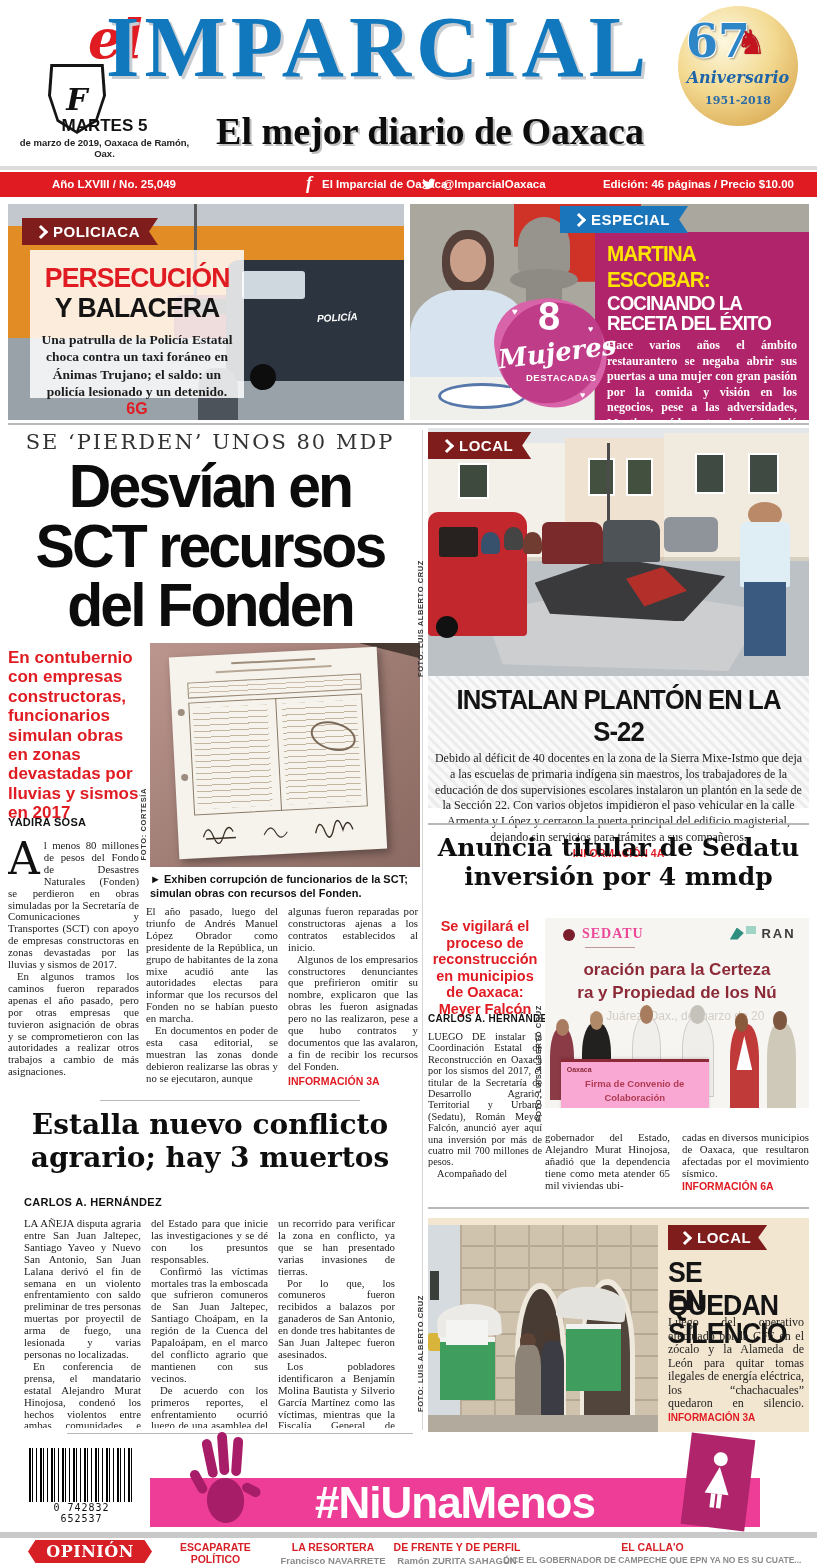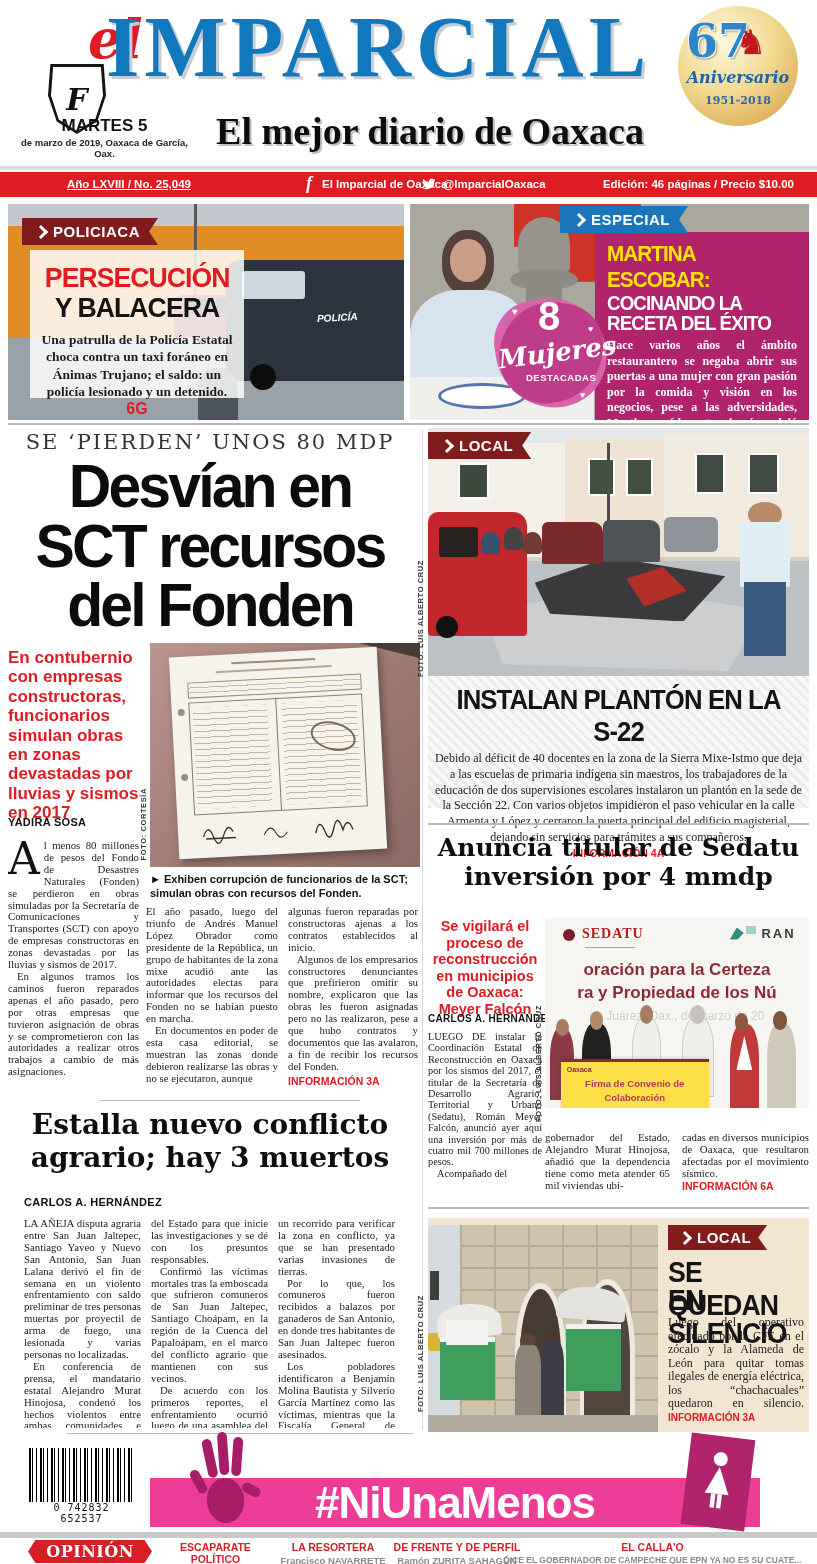--- a/index.html
+++ b/index.html
@@ -56,34 +56,34 @@
 
 <div class="page">
 
   <div class="abs el-logo" style="left:44px;top:12px;">el</div>
   <div class="shield" style="left:48px;top:64px;width:58px;height:70px;">
     <div class="inner">F</div>
   </div>
   <div class="abs imp-title" style="left:106px;top:4px;">IMPARCIAL</div>
   <div class="abs sans" style="left:12px;top:116px;width:185px;text-align:center;">
     <div style="font:bold 17px 'Liberation Sans',sans-serif;color:#111;">MARTES 5</div>
-    <div style="font:bold 9.5px 'Liberation Sans',sans-serif;color:#222;margin-top:1px;">de marzo de 2019, Oaxaca de García, Oax.</div>
+    <div style="font:bold 9.5px 'Liberation Sans',sans-serif;color:#222;margin-top:1px;">de marzo de 2019, Oaxaca de Ramón, Oax.</div>
   </div>
   <div class="abs tagline" style="left:190px;top:112px;width:480px;text-align:center;">El mejor diario de Oaxaca</div>
 
   <div class="badge67" style="left:678px;top:6px;width:120px;height:120px;">
     <div class="abs dser" style="left:8px;top:8px;width:100%;font-size:46px;font-weight:bold;color:#2f86c7;text-shadow:1px 1px 0 #fff,-1px -1px 0 #fff,2px 2px 2px rgba(0,0,0,.35);">67</div>
     <div class="abs" style="left:58px;top:16px;font:34px 'DejaVu Sans',sans-serif;color:#c41420;text-shadow:0 0 1px #7c0d14;">♞</div>
     <div class="abs dser" style="left:0;top:62px;width:100%;text-align:center;font-style:italic;font-weight:bold;font-size:16px;color:#1f63a8;">Aniversario</div>
     <div class="abs dser" style="left:0;top:88px;width:100%;text-align:center;font-size:11px;font-weight:bold;color:#2a6aa5;">1951-2018</div>
   </div>
 
   <div class="abs" style="left:0;top:166px;width:817px;height:4px;background:#dcdcdc;"></div>
   <div class="abs" style="left:0;top:172px;width:817px;height:25px;background:#e01b22;">
-    <div class="abs sans" style="left:67px;top:6px;font-size:11.5px;font-weight:bold;color:#fff;text-decoration:underline;">Año LXVIII / No.  25,049</div>
+    <div class="abs sans" style="left:52px;top:6px;font-size:11.5px;font-weight:bold;color:#fff;">Año LXVIII / No.  25,049</div>
     <div class="abs" style="left:306px;top:1px;font:bold italic 18px 'Liberation Serif',serif;color:#fff;">f</div>
     <div class="abs sans" style="left:322px;top:6px;font-size:11.5px;font-weight:bold;color:#fff;">El Imparcial de Oaxaca</div>
     <div class="abs" style="left:420px;top:4px;width:18px;height:16px;">
       <svg viewBox="0 0 24 24" width="18" height="16" fill="#fff">
           <path d="M22 5.9c-.7.3-1.5.5-2.3.6.8-.5 1.5-1.3 1.8-2.2-.8.5-1.6.8-2.6 1a4.1 4.1 0 0 0-7 3.7A11.6 11.6 0 0 1 3.4 4.6a4.1 4.1 0 0 0 1.3 5.5c-.7 0-1.3-.2-1.9-.5 0 2 1.4 3.7 3.3 4-.6.2-1.2.2-1.9.1.5 1.6 2 2.8 3.8 2.8A8.2 8.2 0 0 1 2 18.4 11.6 11.6 0 0 0 8.3 20c7.5 0 11.7-6.2 11.7-11.7v-.5c.8-.6 1.5-1.3 2-2z"></path>
         </svg>
     </div>
     <div class="abs sans" style="left:443px;top:6px;font-size:11.5px;font-weight:bold;color:#fff;">@ImparcialOaxaca</div>
     <div class="abs sans" style="right:23px;top:6px;font-size:11.5px;font-weight:bold;color:#fff;">Edición: 46 páginas  /  Precio $10.00</div>
   </div>
@@ -267,42 +267,42 @@
   <div class="abs deck-red" style="left:428px;top:918px;width:114px;font-size:14.5px;text-align:center;">Se vigilará el proceso de reconstrucción en municipios de Oaxaca: Meyer Falcón</div>
   <div class="abs byline" style="left:428px;top:1013px;font-size:10px;">CARLOS A. HERNÁNDEZ</div>
   <div class="abs body-text" style="left:428px;top:1031px;width:114px;height:172px;overflow:hidden;font-size:10.3px;line-height:11.4px;">
     <p class="nofirst">LUEGO DE instalar la Coordinación Estatal de Reconstrucción en Oaxaca por los sismos del 2017, el titular de la Secretaría de Desarrollo Agrario, Territorial y Urbano (Sedatu), Román Meyer Falcón, anunció ayer aquí una inversión por más de cuatro mil 700 millones de pesos.</p>
     <p>Acompañado del</p>
   </div>
 
   <div class="photo" style="left:545px;top:918px;width:264px;height:190px;">
     <div class="ph" style="inset:0;background:#f7f5f1;"></div>
     <div class="ph" style="left:7%;top:6%;width:12px;height:12px;background:#7a1f2b;border-radius:50%;"></div>
-    <div class="ph" style="left:14%;top:4%;font:bold 14px 'Liberation Serif',serif;color:#b91c1c;letter-spacing:1px;">SEDATU</div>
+    <div class="ph" style="left:14%;top:4%;font:bold 14px 'Liberation Serif',serif;color:#ec4899;letter-spacing:1px;">SEDATU</div>
     <div class="ph" style="left:15%;top:15%;width:50px;height:1px;background:#b99;"></div>
     <div class="ph" style="left:70%;top:5%;width:14px;height:12px;background:#2e8f7f;clip-path:polygon(0 100%,50% 0,100% 45%,55% 100%);"></div>
     <div class="ph" style="left:76%;top:4%;width:10px;height:8px;background:#9fd4c6;"></div>
     <div class="ph" style="left:82%;top:4%;font:bold 13px 'Liberation Sans',sans-serif;color:#3a3a3a;letter-spacing:2px;">RAN</div>
     <div class="ph sans" style="left:0;top:22%;width:100%;text-align:center;font-weight:bold;font-size:17px;color:#8c2a38;">oración para la Certeza</div>
     <div class="ph sans" style="left:0;top:34%;width:100%;text-align:center;font-weight:bold;font-size:17px;color:#8c2a38;">ra y Propiedad de los Nú</div>
     <div class="ph sans" style="left:0;top:48%;width:100%;text-align:center;font-size:12px;color:#d3cdc6;">de Juárez, Oax., de marzo de 20</div>
     <div class="ph" style="left:2%;top:58%;width:9%;height:38%;background:#8a3b45;border-radius:40% 40% 0 0;"></div>
     <div class="ph" style="left:4%;top:53%;width:5%;height:9%;background:#a97c62;border-radius:50%;"></div>
     <div class="ph" style="left:14%;top:55%;width:11%;height:40%;background:#23211f;border-radius:40% 40% 0 0;"></div>
     <div class="ph" style="left:17%;top:49%;width:5%;height:10%;background:#b08a68;border-radius:50%;"></div>
     <div class="ph" style="left:33%;top:52%;width:11%;height:42%;background:#f0efec;border:1px solid #ccc;border-radius:40% 40% 0 0;box-sizing:border-box;"></div>
     <div class="ph" style="left:36%;top:46%;width:5%;height:10%;background:#a87c5e;border-radius:50%;"></div>
     <div class="ph" style="left:52%;top:52%;width:12%;height:42%;background:#efeeea;border:1px solid #ccc;border-radius:40% 40% 0 0;box-sizing:border-box;"></div>
     <div class="ph" style="left:55%;top:46%;width:5.5%;height:10%;background:#c5c2bb;border-radius:50%;"></div>
     <div class="ph" style="left:70%;top:56%;width:11%;height:44%;background:#c13a3a;border-radius:40% 40% 0 0;"></div>
     <div class="ph" style="left:72%;top:50%;width:5%;height:10%;background:#8a5a3c;border-radius:50%;"></div>
     <div class="ph" style="left:72.5%;top:62%;width:6%;height:18%;background:#fff;clip-path:polygon(50% 0,100% 100%,0 100%);"></div>
     <div class="ph" style="left:84%;top:55%;width:11%;height:45%;background:#cfc9b9;border-radius:40% 40% 0 0;"></div>
     <div class="ph" style="left:86.5%;top:49%;width:5%;height:10%;background:#7c563e;border-radius:50%;"></div>
-    <div class="ph" style="left:6%;top:74%;width:56%;height:26%;background:#fde047;border-top:3px solid #8c2a38;box-shadow:0 -1px 3px rgba(0,0,0,.15);">
+    <div class="ph" style="left:6%;top:74%;width:56%;height:26%;background:#f9a8d4;border-top:3px solid #8c2a38;box-shadow:0 -1px 3px rgba(0,0,0,.15);">
       <div class="ph sans" style="left:4%;top:8%;font-size:7px;font-weight:bold;color:#8c2a38;">Oaxaca</div>
       <div class="ph sans" style="left:0;top:34%;width:100%;text-align:center;font-weight:bold;font-size:9.5px;color:#b03a52;">Firma de Convenio de</div>
       <div class="ph sans" style="left:0;top:62%;width:100%;text-align:center;font-weight:bold;font-size:9.5px;color:#b03a52;">Colaboración</div>
     </div>
   </div>
   <div class="vcredit" style="left:534px;top:1005px;">FOTO: LUIS ALBERTO CRUZ</div>
   <div class="abs body-text" style="left:545px;top:1132px;width:125px;height:70px;overflow:hidden;">
     <p class="nofirst">gobernador del Estado, Alejandro Murat Hinojosa, añadió que la dependencia tiene como meta atender 65 mil viviendas ubi-</p>
   </div>
   <div class="abs body-text" style="left:682px;top:1132px;width:127px;height:70px;overflow:hidden;">

